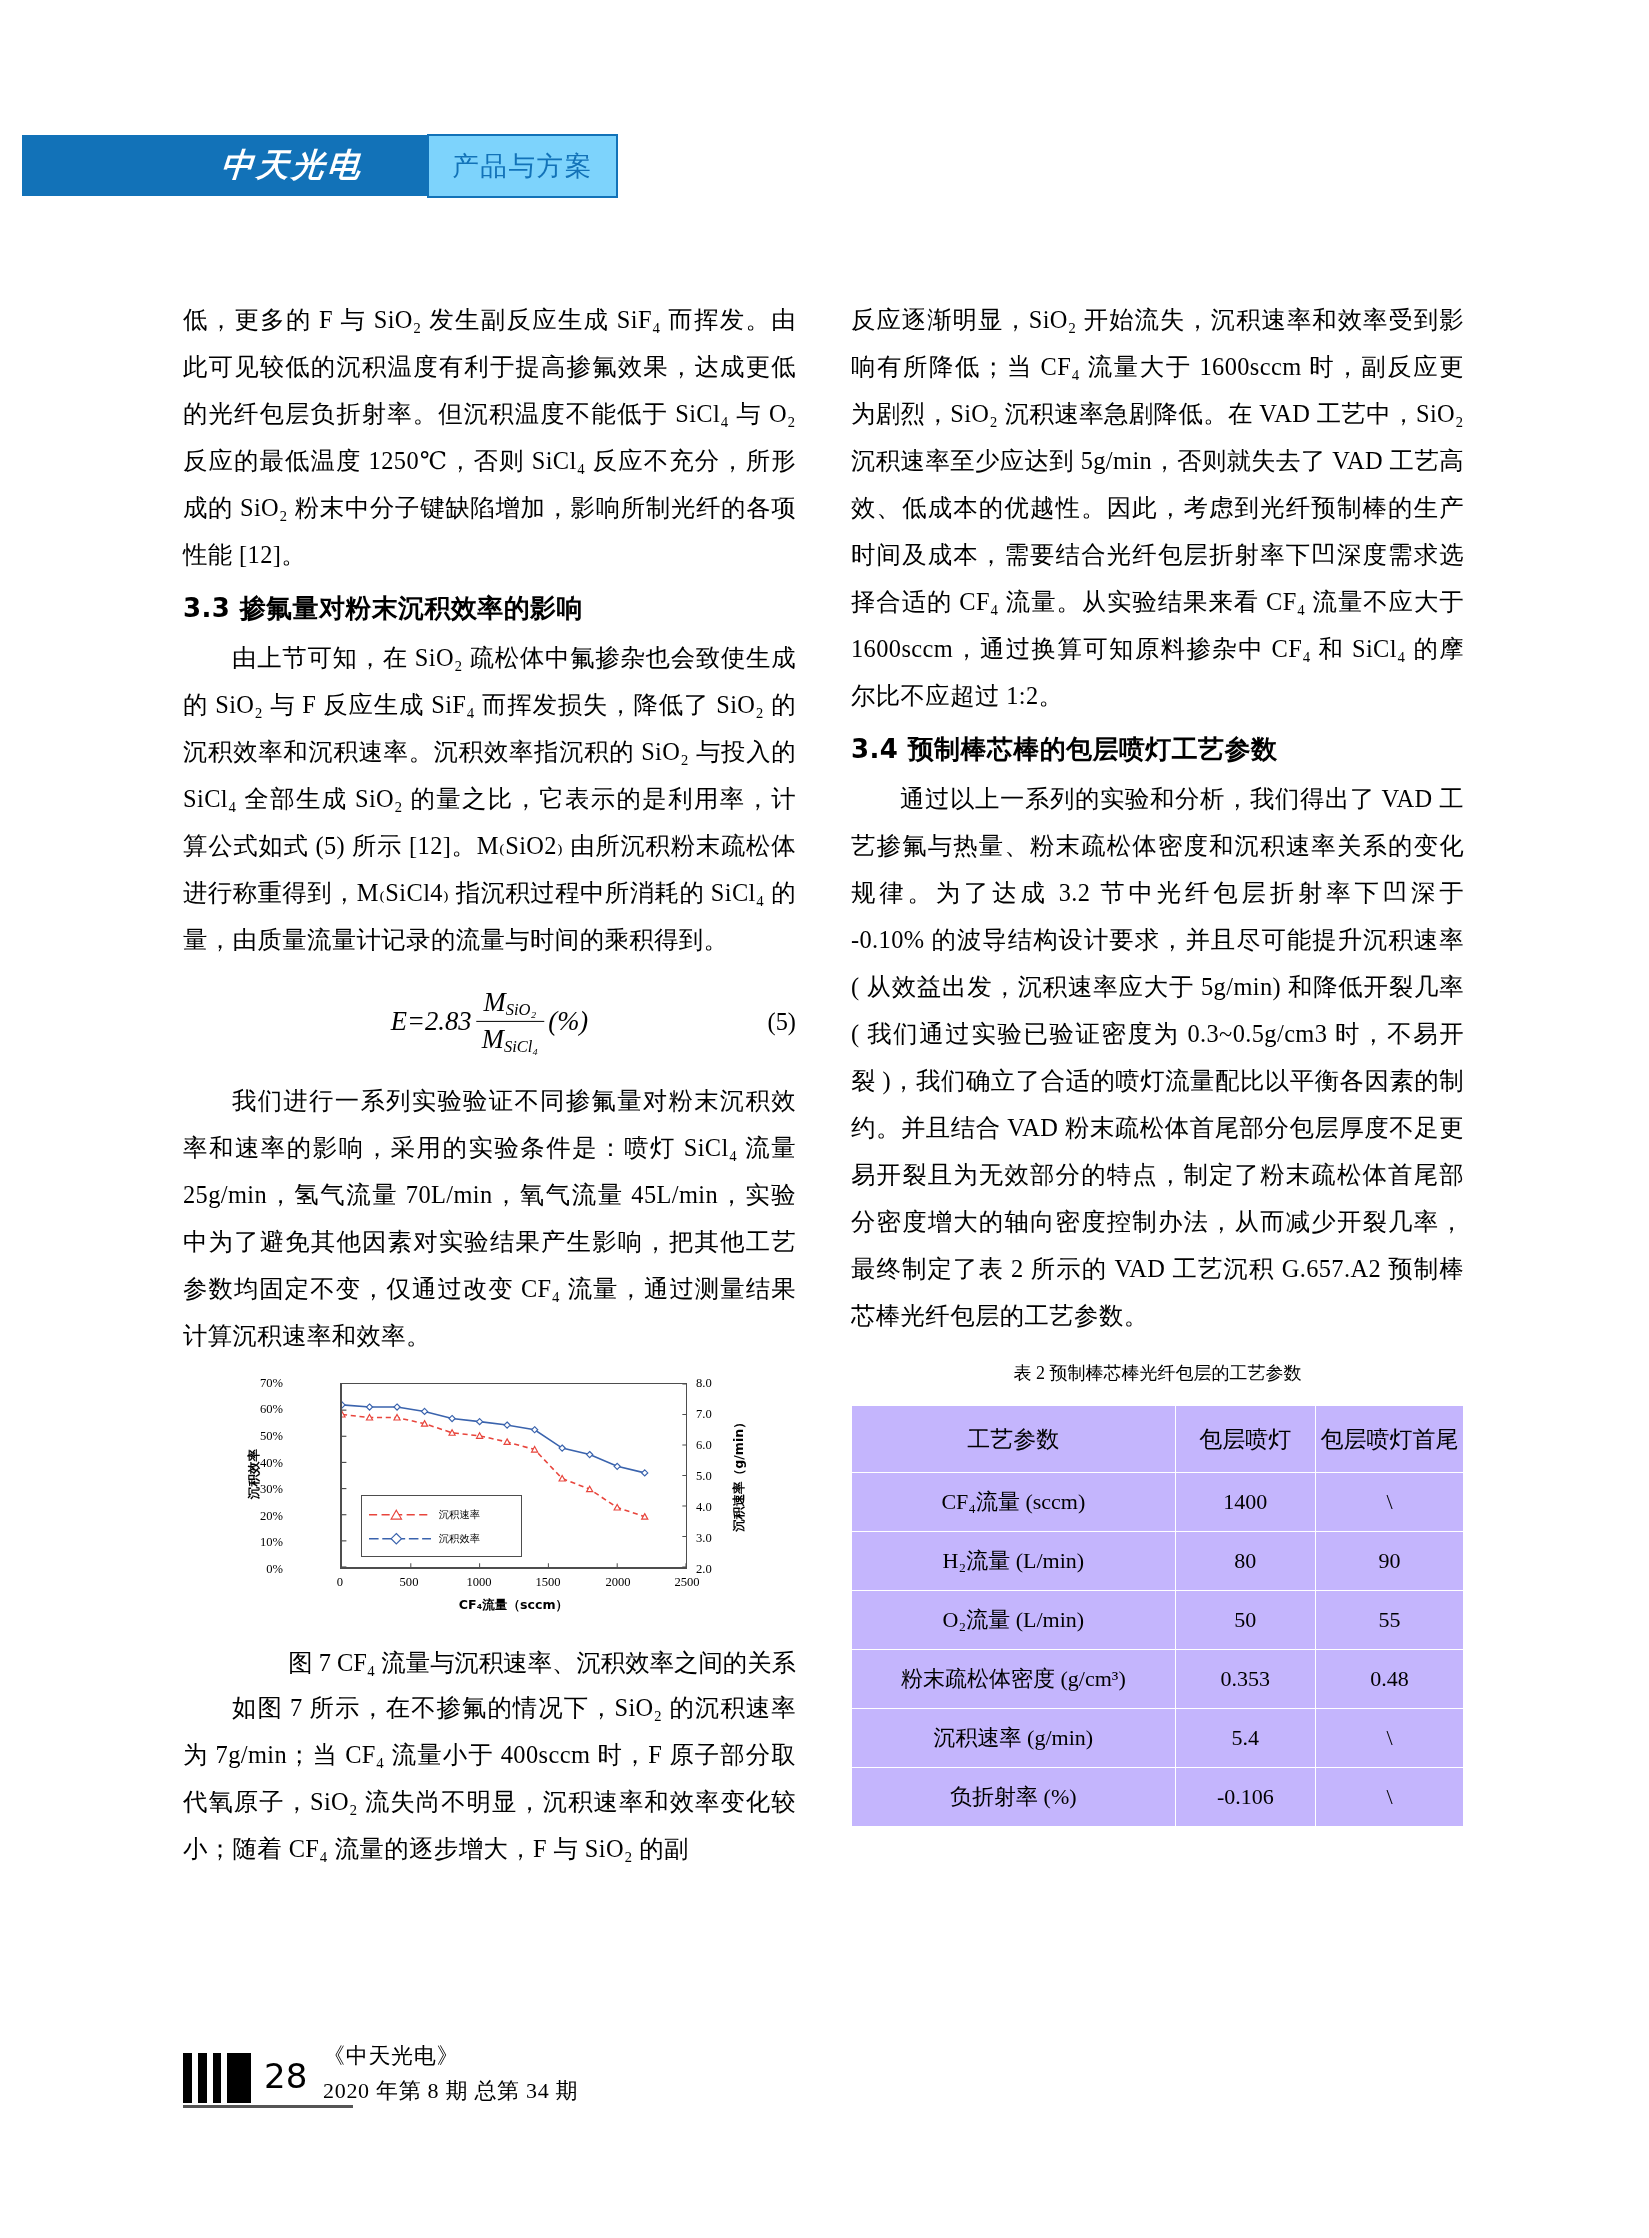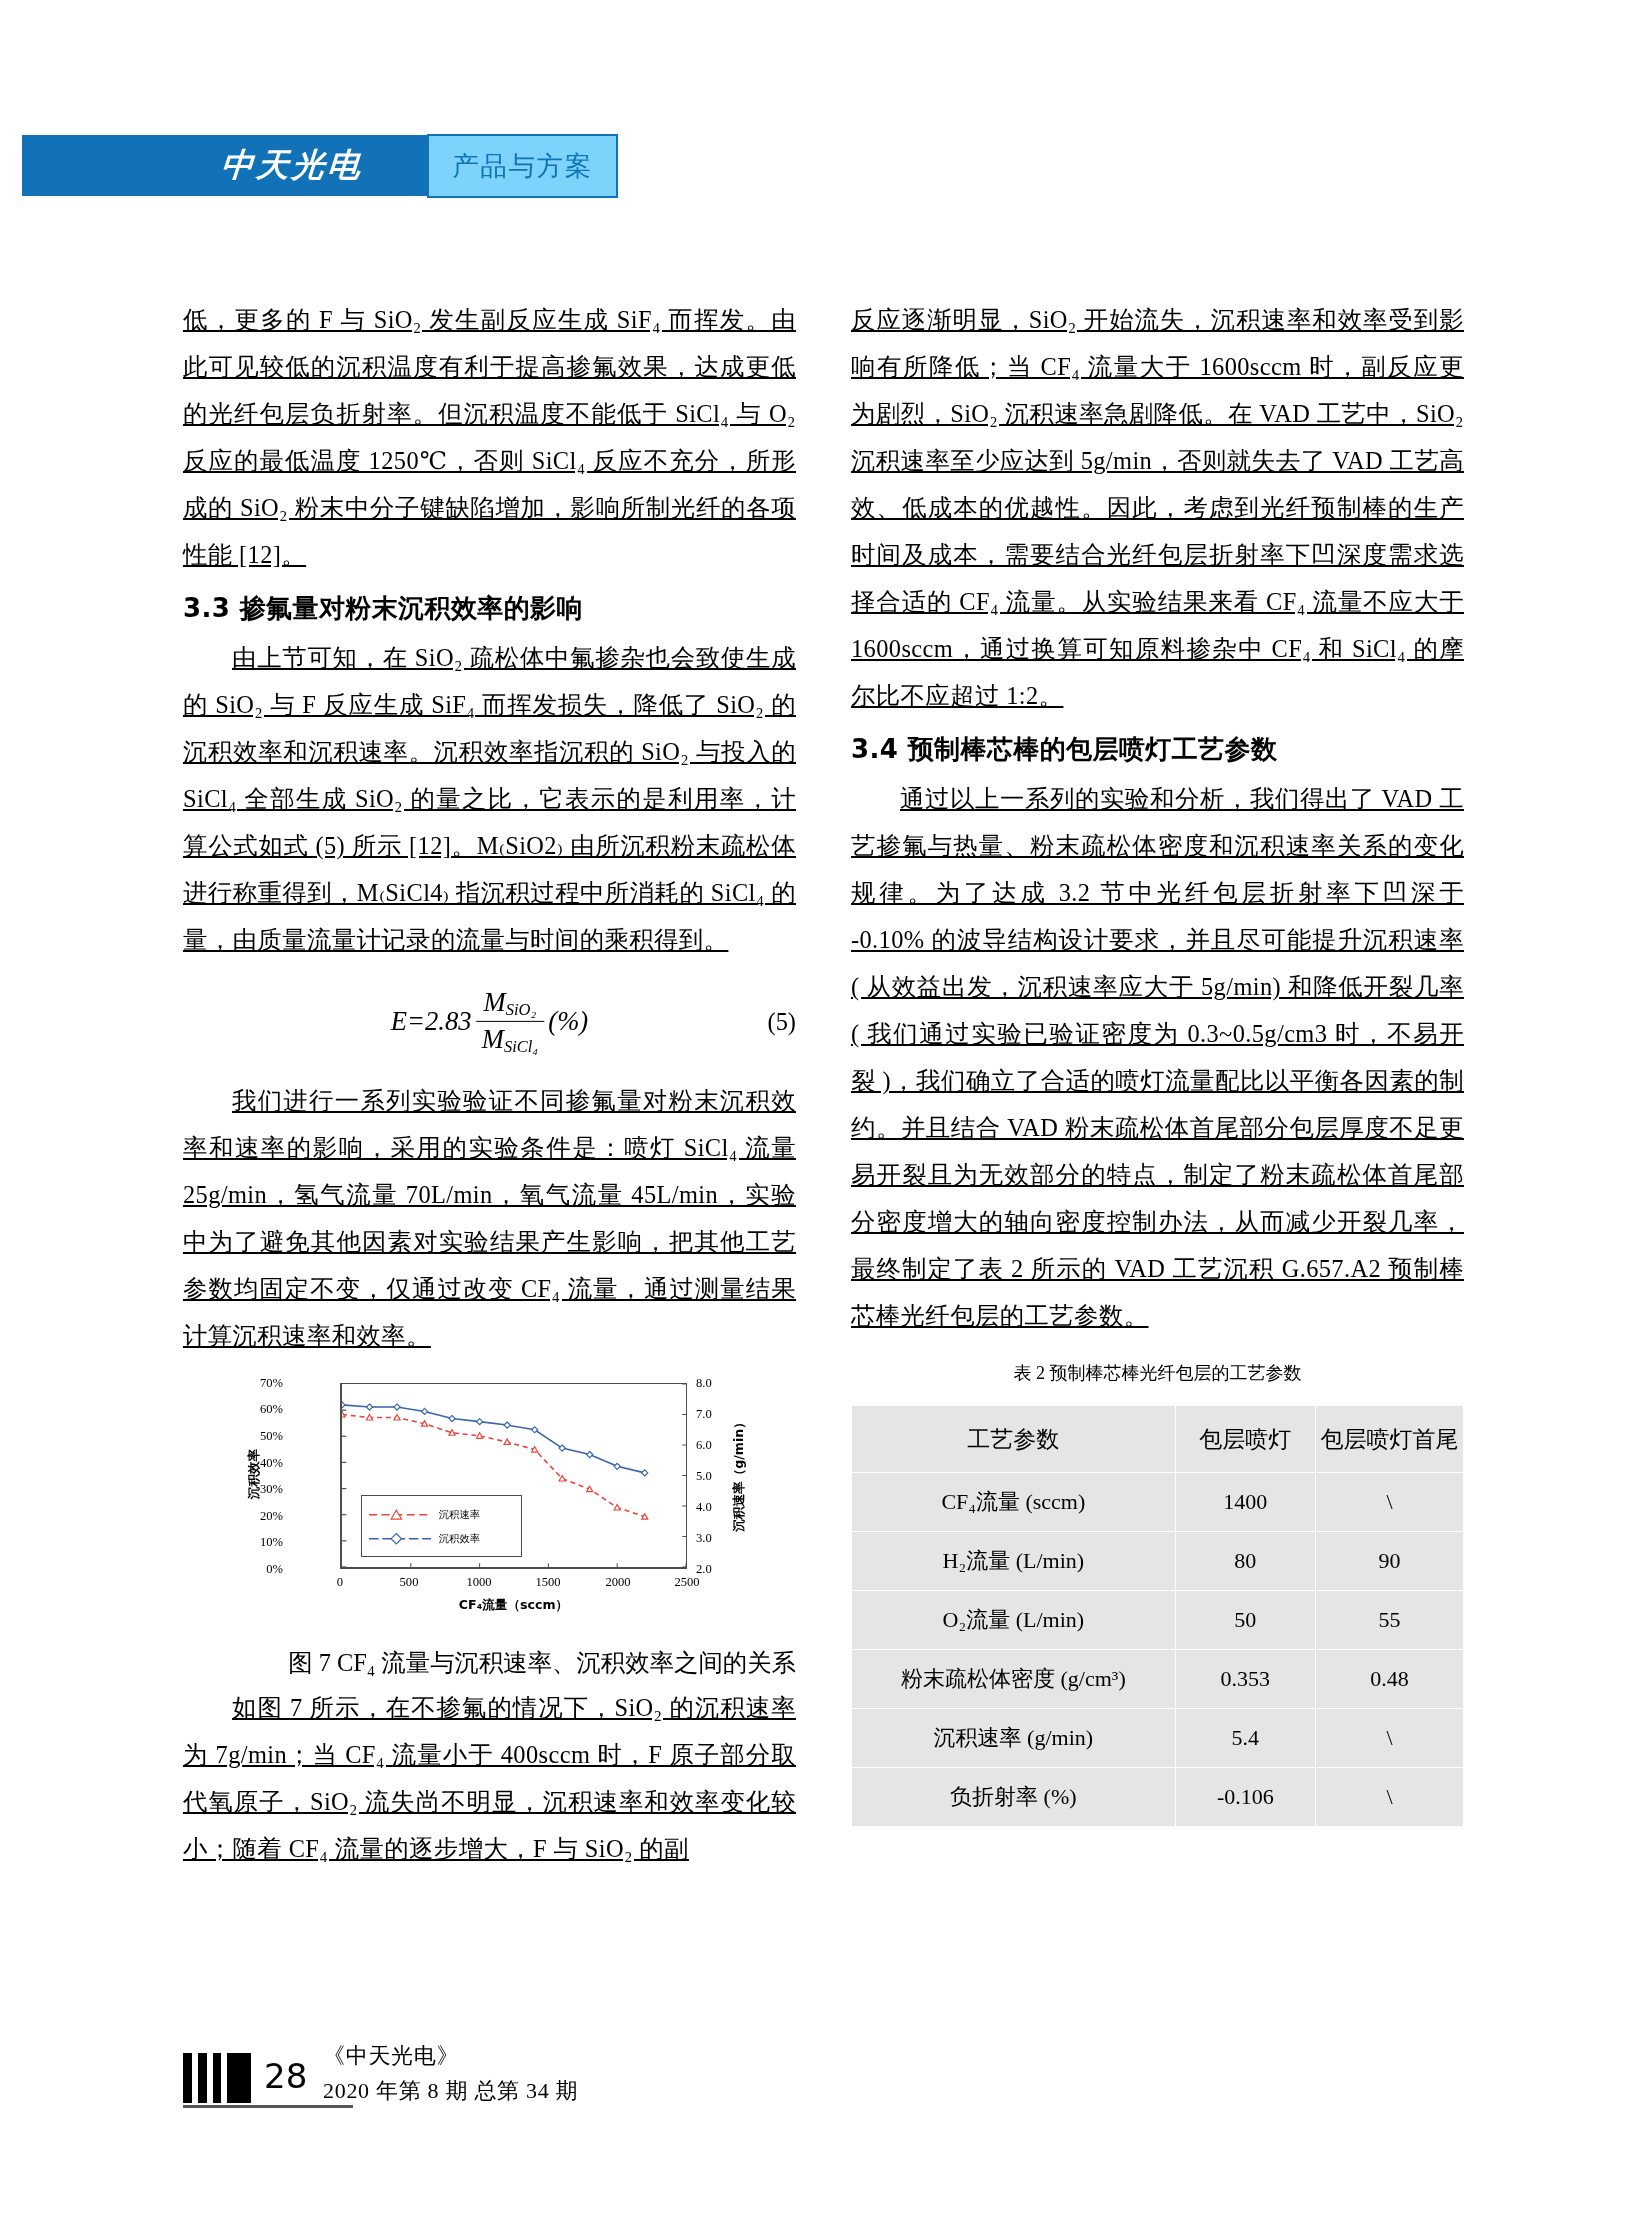--- a/index.html
+++ b/index.html
@@ -44,21 +44,20 @@
   .col-left{left:183px;}
   .col-right{left:851px;}
 
   p.body{
     margin:0 0 0 0;
     font-size:24.4px;
     line-height:47px;
     text-align:justify;
     text-justify:inter-ideograph;
     letter-spacing:0.4px;
-    text-decoration:underline;
   }
   p.indent{text-indent:49px;}
   h3.sec{
     margin:7.4px 0 3px 0;
     font-size:26px;
     font-weight:bold;
     line-height:46px;
     font-family:"DejaVu Sans","Liberation Sans",sans-serif;
     letter-spacing:0.4px;
   }
@@ -139,21 +138,21 @@
   .fig-caption{
     text-align:right;font-size:24.4px;margin:1.5px 0 0 0;line-height:43px;
   }
 
   
   .table-caption{
     text-align:center;font-size:18px;margin:13.3px 0 11.8px 0;line-height:41px;
   }
   table.ptable{
     border-collapse:collapse;width:613px;
-    background:#e5e5e5;
+    background:#c4b5fd;
   }
   table.ptable td,table.ptable th{
     border:1.5px solid #ffffff;
     text-align:center;
     font-size:22px;
     font-weight:normal;
     padding:0;
     height:58px;
     font-family:"Liberation Serif","DejaVu Serif",serif;
   }

